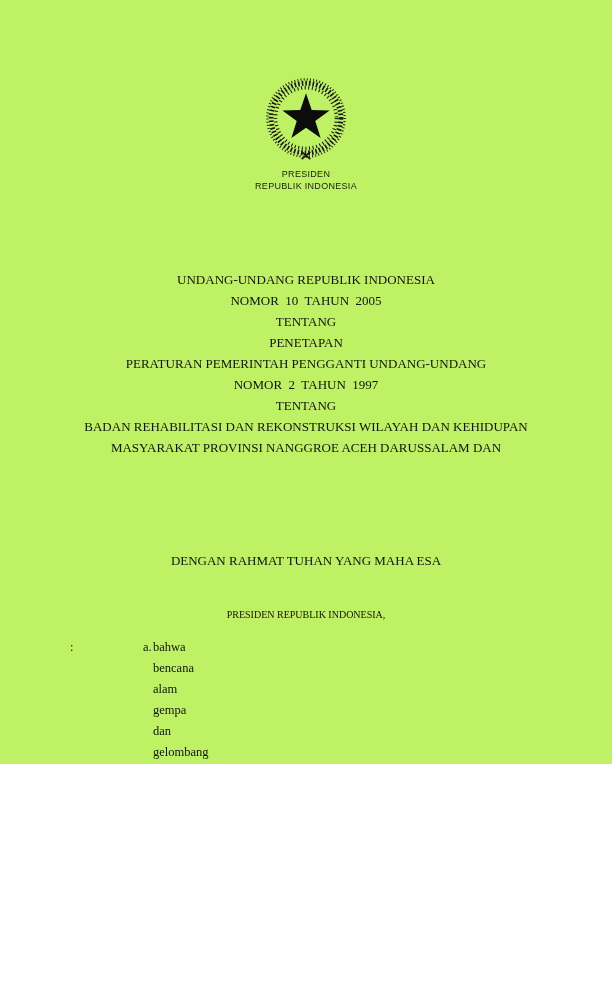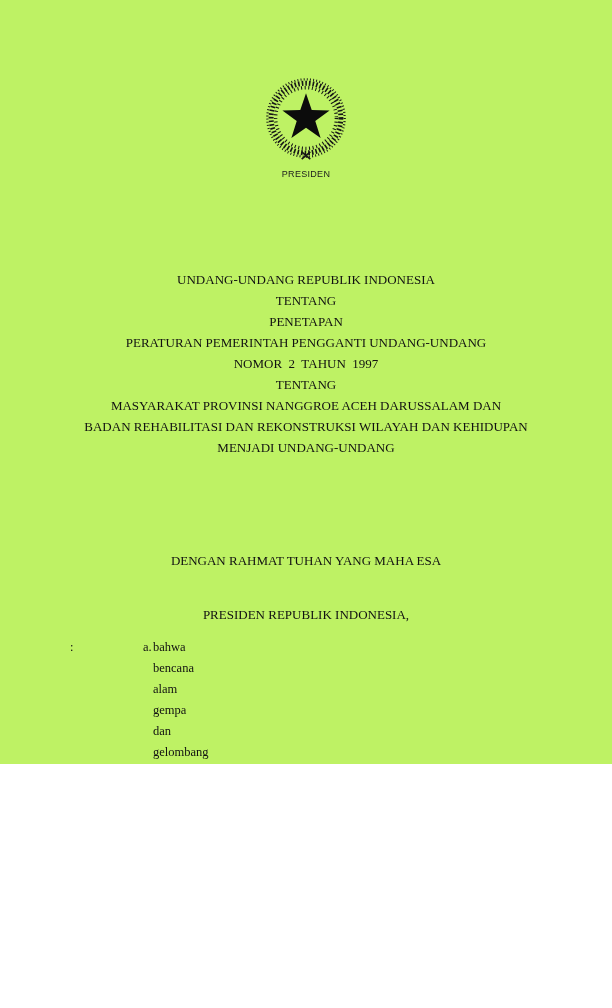--- a/index.html
+++ b/index.html
@@ -54,21 +54,21 @@
     font-size: 13px;
     line-height: 21px;
     font-family: Liberation Serif, serif;
   }
   .salutation {
     position: absolute;
     top: 604px;
     left: 0;
     right: 0;
     text-align: center;
-    font-size: 13px;
+    font-size: 10px;
     line-height: 21px;
   }
   
   .considering {
     position: absolute;
     top: 637px;
     left: 70px;
     right: 67px;
     display: grid;
     grid-template-columns: 73px 10px 17px 1fr;
@@ -103,33 +103,34 @@
           <circle cx="50" cy="44" r="40.5" stroke-width="2.4" stroke-dasharray="1 2.3"></circle>
           <circle cx="50" cy="44" r="36.5" stroke-width="5.2" stroke-dasharray="1.7 2.1"></circle>
           <circle cx="50" cy="44" r="31.8" stroke-width="3.6" stroke-dasharray="1.1 2.7"></circle>
           <path d="M45.5 79.5 L54.5 87 M54.5 79.5 L45.5 87" stroke-width="1.7"></path>
         </g>
         <polygon fill="#0c0c0c" points="50,18 56,35.7 74.7,36 59.7,47.2 65.3,65 50,54.2 34.7,65 40.3,47.2 25.3,36 44,35.7"></polygon>
       </svg>
     </div>
     <div class="lh-text">
       <div>PRESIDEN</div>
+      <div>REPUBLIK INDONESIA</div>
     </div>
   </header>
 
   <section class="title-block">
     <div class="title-line">UNDANG-UNDANG REPUBLIK INDONESIA</div>
+    <div class="title-line">NOMOR  10  TAHUN  2005</div>
     <div class="title-line">TENTANG</div>
     <div class="title-line">PENETAPAN</div>
     <div class="title-line">PERATURAN PEMERINTAH PENGGANTI UNDANG-UNDANG</div>
     <div class="title-line">NOMOR  2  TAHUN  1997</div>
     <div class="title-line">TENTANG</div>
+    <div class="title-line">BADAN REHABILITASI DAN REKONSTRUKSI WILAYAH DAN KEHIDUPAN</div>
     <div class="title-line">MASYARAKAT PROVINSI NANGGROE ACEH DARUSSALAM DAN</div>
-    <div class="title-line">BADAN REHABILITASI DAN REKONSTRUKSI WILAYAH DAN KEHIDUPAN</div>
-    <div class="title-line">MENJADI UNDANG-UNDANG</div>
   </section>
 
   <div class="invocation">DENGAN RAHMAT TUHAN YANG MAHA ESA</div>
 
   <div class="salutation">PRESIDEN REPUBLIK INDONESIA,</div>
 
   <section class="considering">
     <div class="c-colon">:</div>
     <div class="c-letter">a.</div>
     <div class="c-text">bahwa bencana alam gempa dan gelombang tsunami pada tanggal 26 Desember 2004 di wilayah Provinsi Nanggroe Aceh Darussalam dan Kepulauan Nias Provinsi Sumatera Utara dan gempa bumi lanjutan pada tanggal 28 Maret 2005 di Kepulauan Nias, Provinsi Sumatera Utara telah mengakibatkan korban jiwa dan kerusakan yang luar biasa diberbagai aspek kehidupan masyarakat dan pemerintahan;</div>

